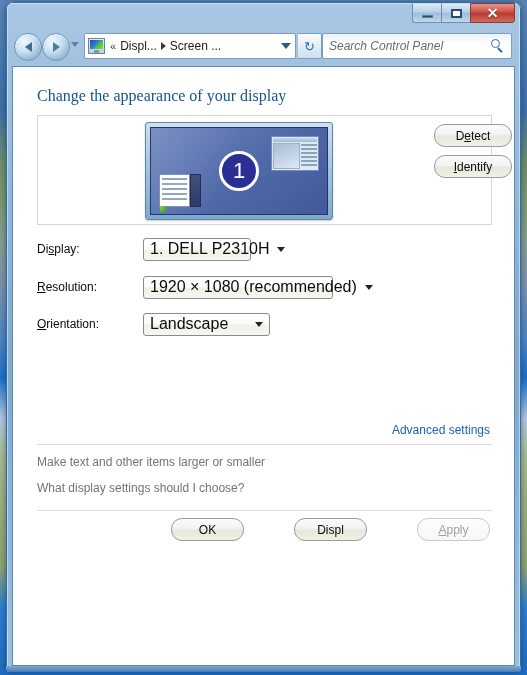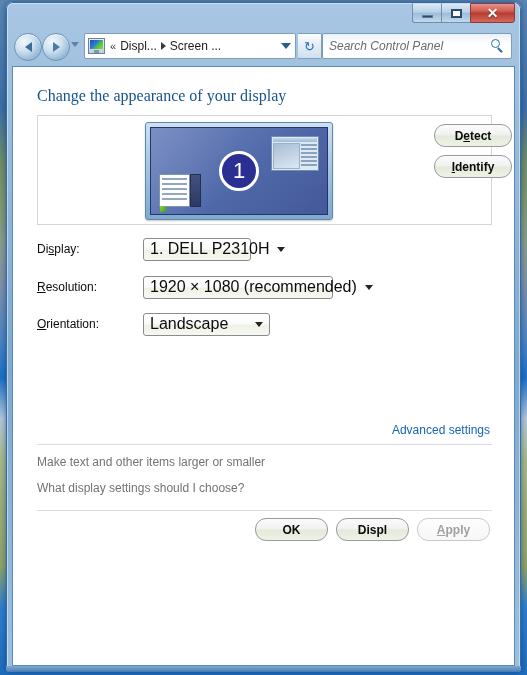--- a/index.html
+++ b/index.html
@@ -460,21 +460,20 @@
     background: linear-gradient(180deg, #fbfbfb 0%, #f2f2f2 45%, #e4eada 52%, #edf2e5 100%);
     color: #0b0b0b;
     font-size: 12px;
     font-family: "Liberation Sans", sans-serif;
     display: inline-flex;
     align-items: center;
     justify-content: center;
     box-sizing: border-box;
     cursor: default;
     white-space: nowrap;
-    font-weight: bold;
   }
   .btn.disabled {
     color: #a0a0a0;
     border-color: #c9c9c9;
     background: linear-gradient(180deg, #fdfdfd 0%, #f7f7f7 100%);
   }
   .btn u { text-decoration: underline; }
 
   
   .field-row {
@@ -544,21 +543,21 @@
   }
 
   
   .bottom-buttons {
     position: absolute;
     right: 24px;
     top: 451px;
     display: flex;
     gap: 8px;
   }
-  .bottom-buttons .btn { min-width: 73px; }
+  .bottom-buttons .btn { min-width: 73px; margin-left: 42px; }
 
   
   .bottom-edge {
     position: absolute;
     left: 0;
     bottom: 0;
     width: 515px;
     height: 6px;
     background: linear-gradient(180deg, #7fa9cf 0%, #5e8fc0 60%, #4a7ab0 100%);
   }

